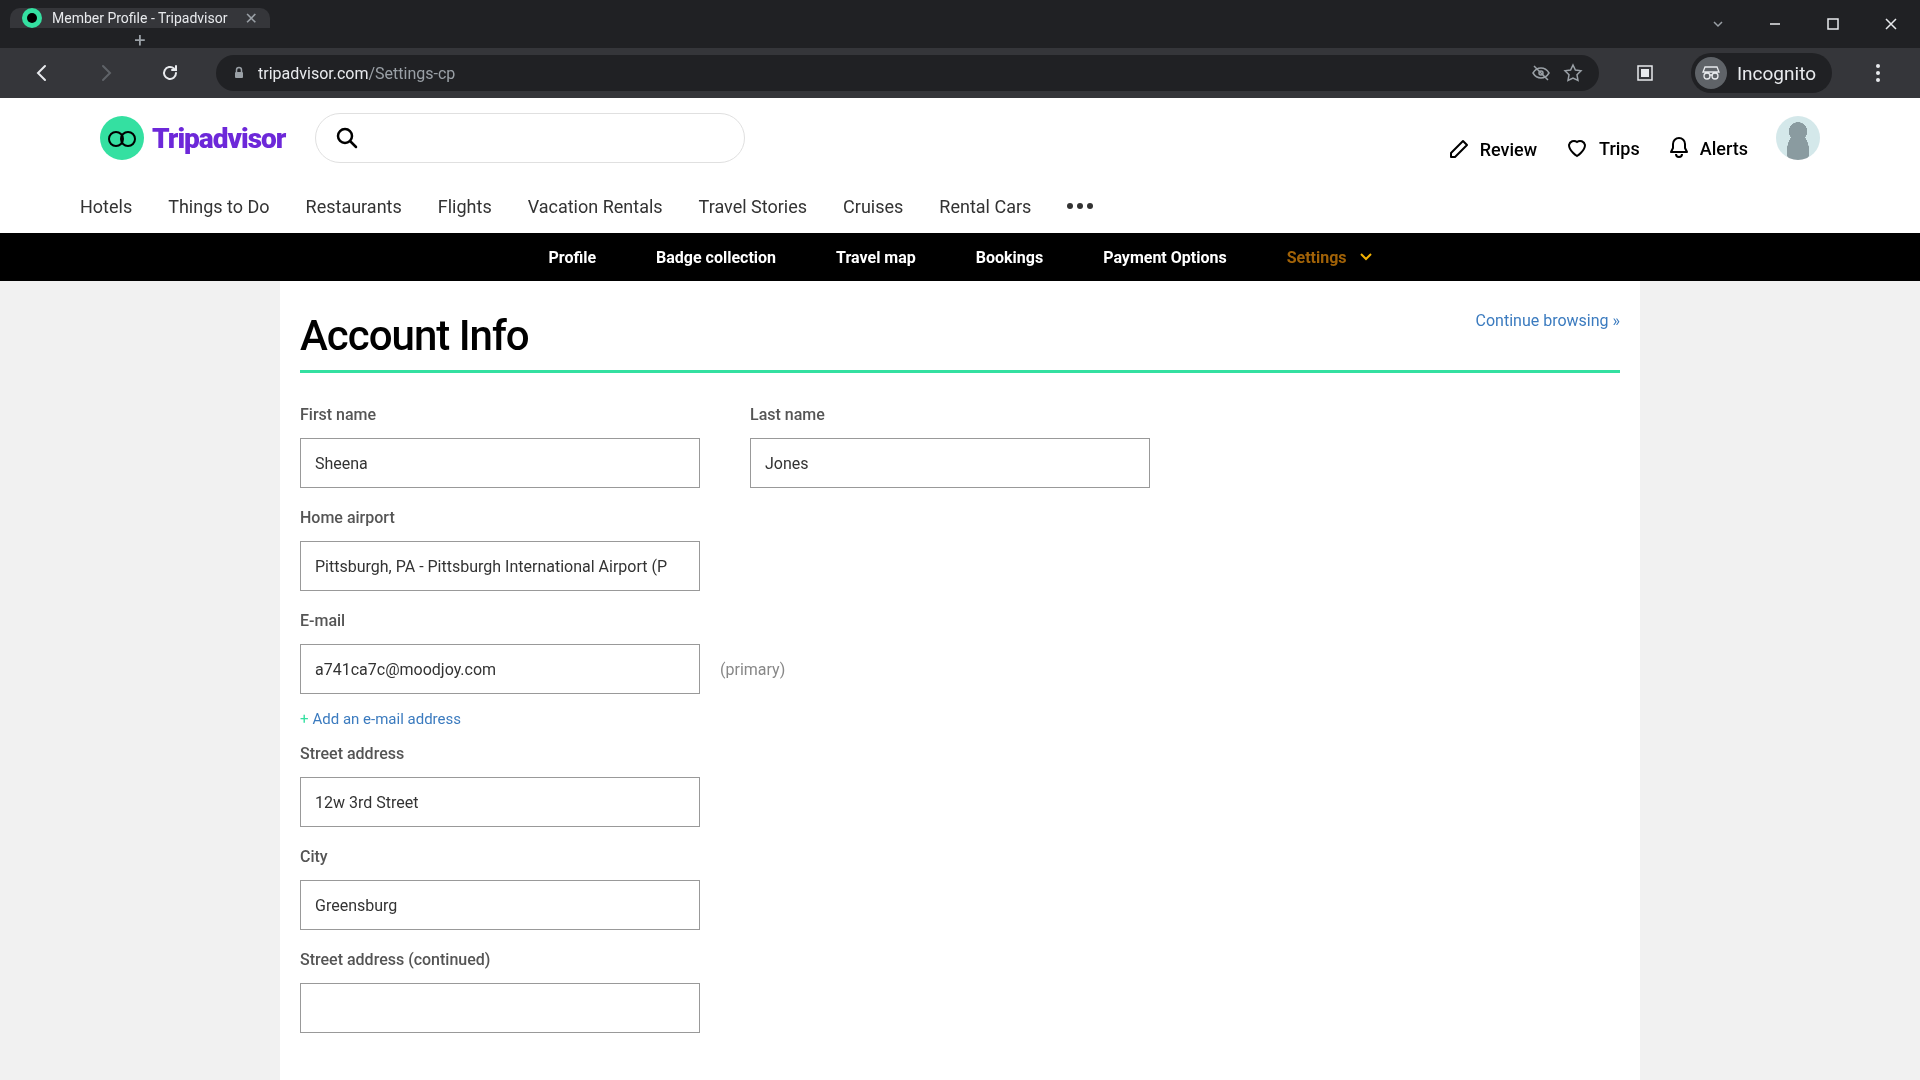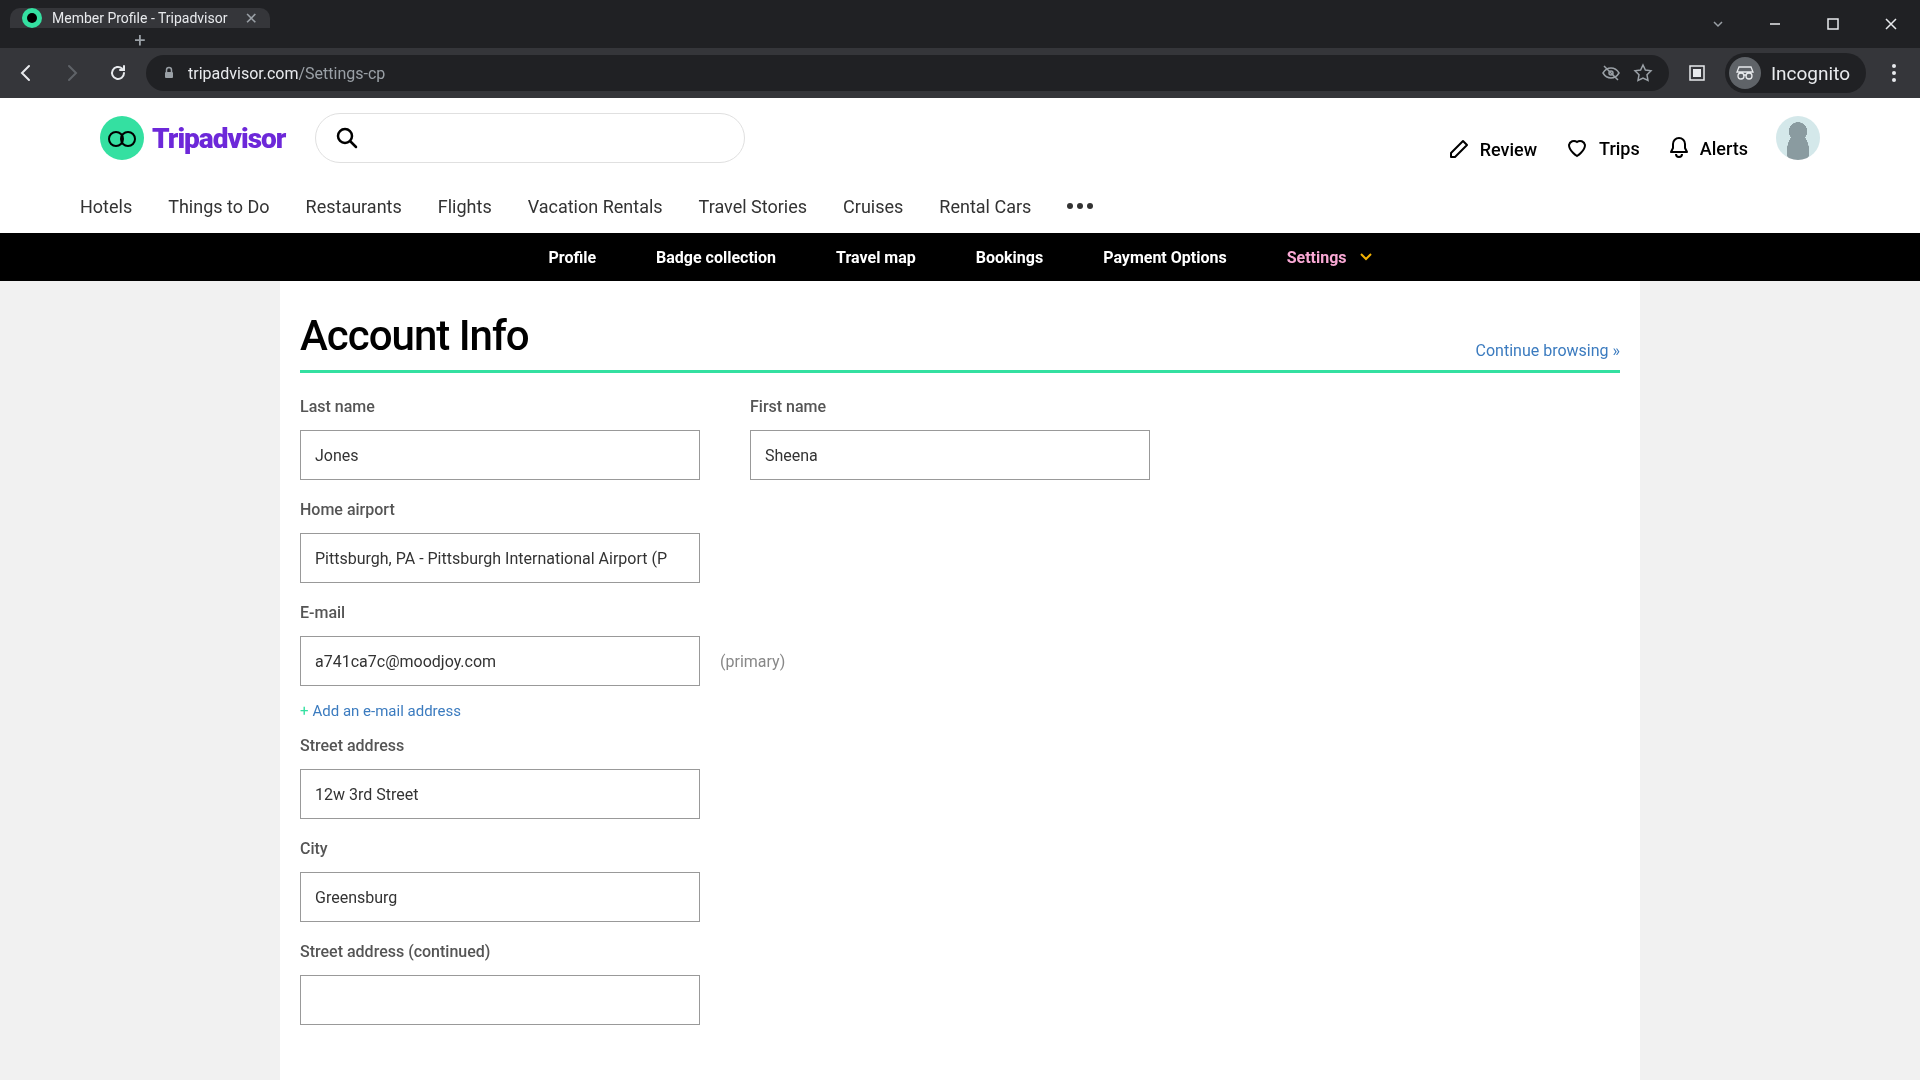--- a/index.html
+++ b/index.html
@@ -11,21 +11,21 @@
 .tab { background: #35363a; height: 40px; min-width: 260px; border-radius: 10px 10px 0 0; display: flex; align-items: center; padding: 0 12px; gap: 10px; margin-top: 8px; }
 .tab .favicon { width: 20px; height: 20px; border-radius: 50%; background: #34e0a1; display: flex; align-items: center; justify-content: center; }
 .tab .favicon-inner { width: 10px; height: 10px; border-radius: 50%; background: #000; }
 .tab-title { color: #e8eaed; font-size: 14px; flex: 1; white-space: nowrap; overflow: hidden; text-overflow: ellipsis; }
 .tab-close { color: #9aa0a6; font-size: 16px; cursor: pointer; }
 .new-tab { color: #9aa0a6; font-size: 20px; padding: 0 16px; cursor: pointer; }
 .window-controls { margin-left: auto; display: flex; align-items: center; height: 100%; }
 .wc-btn { width: 58px; height: 40px; display: flex; align-items: center; justify-content: center; color: #e8eaed; cursor: pointer; }
 .wc-chevron { color: #9aa0a6; margin-right: 20px; }
 
-.toolbar { height: 50px; background: #35363a; display: flex; align-items: center; padding: 0 8px; gap: 10px; }
+.toolbar { height: 50px; background: #35363a; display: flex; align-items: center; padding: 0 24px; gap: 28px; }
 .nav-btn { width: 36px; height: 36px; display: flex; align-items: center; justify-content: center; color: #e8eaed; border-radius: 50%; cursor: pointer; }
 .nav-btn.disabled { color: #5f6368; }
 .addr-bar { flex: 1; height: 36px; background: #202124; border-radius: 20px; display: flex; align-items: center; padding: 0 16px; gap: 12px; color: #e8eaed; font-size: 16px; }
 .addr-lock { color: #9aa0a6; }
 .addr-text { flex: 1; }
 .addr-path { color: #9aa0a6; }
 .addr-icon { color: #9aa0a6; cursor: pointer; }
 .incognito-chip { display: flex; align-items: center; gap: 10px; background: #202124; border-radius: 20px; padding: 4px 16px 4px 4px; color: #e8eaed; font-size: 19px; }
 .incognito-avatar { width: 32px; height: 32px; border-radius: 50%; background: #5f6368; display: flex; align-items: center; justify-content: center; }
 .kebab { width: 36px; height: 36px; display: flex; align-items: center; justify-content: center; color: #e8eaed; cursor: pointer; }
@@ -45,25 +45,25 @@
 .header-action { display: flex; align-items: center; gap: 10px; font-size: 18px; font-weight: 500; cursor: pointer; }
 .avatar { width: 44px; height: 44px; border-radius: 50%; background: #d4e8ea; cursor: pointer; background-image: radial-gradient(circle at 50% 35%, #8a9ba0 0%, #8a9ba0 25%, transparent 26%), radial-gradient(ellipse at 50% 80%, #8a9ba0 0%, #8a9ba0 35%, transparent 36%); }
 
 .main-nav { height: 55px; display: flex; align-items: center; padding: 0 80px; gap: 36px; border-top: 1px solid transparent; }
 .main-nav-item { font-size: 18px; color: #333; cursor: pointer; }
 .more-dots { display: flex; gap: 4px; cursor: pointer; }
 .more-dots span { width: 6px; height: 6px; background: #333; border-radius: 50%; }
 
 .sub-nav { height: 48px; background: #000; display: flex; align-items: center; justify-content: center; gap: 60px; }
 .sub-nav-item { font-size: 16px; color: #fff; font-weight: 700; cursor: pointer; }
-.sub-nav-item.active { color: #f9a8d4; display: flex; align-items: center; gap: 13px; justify-content: center; }
+.sub-nav-item.active { color: #a16207; display: flex; align-items: center; gap: 13px; justify-content: center; }
 
 .content-outer { background: #f1f1f1; padding-bottom: 40px; min-height: calc(100% - 183px); }
 .content { max-width: 1360px; margin: 0 auto; background: #fff; padding: 30px 20px 40px 20px; }
-.page-header { display: flex; align-items: flex-end; justify-content: space-between; border-bottom: 3px solid #34e0a1; padding-bottom: 10px; margin-bottom: 24px; }
+.page-header { display: flex; align-items: flex-start; justify-content: space-between; border-bottom: 3px solid #34e0a1; padding-bottom: 10px; margin-bottom: 32px; }
 .page-title { font-size: 42px; font-weight: 500; color: #000; letter-spacing: -1px; }
 .continue-link { color: #3b7bbf; font-size: 16px; cursor: pointer; }
 
 .form-row { display: flex; gap: 50px; margin-bottom: 20px; }
 .form-field { display: flex; flex-direction: column; gap: 14px; }
 .field-label { font-size: 16px; color: #555; font-weight: 500; }
 .field-input { width: 400px; height: 50px; border: 1px solid #999; padding: 0 14px; font-size: 16px; color: #333; }
 .email-row { display: flex; align-items: center; gap: 20px; }
 .primary-note { color: #888; font-size: 16px; }
 .add-email { color: #3b7bbf; font-size: 15px; cursor: pointer; margin-top: -4px; margin-bottom: 16px; }
@@ -247,26 +247,26 @@
 
   <div class="content-outer">
     <div class="content">
       <div class="page-header">
         <h1 class="page-title">Account Info</h1>
         <a class="continue-link">Continue browsing »</a>
       </div>
 
       <div class="form-row">
         <div class="form-field">
+          <label class="field-label">First name</label>
+          <input class="field-input" value="Sheena" style="">
+        </div>
+        <div class="form-field">
           <label class="field-label">Last name</label>
           <input class="field-input" value="Jones" style="">
-        </div>
-        <div class="form-field">
-          <label class="field-label">First name</label>
-          <input class="field-input" value="Sheena" style="">
         </div>
       </div>
 
       <div class="form-row">
         <div class="form-field">
           <label class="field-label">Home airport</label>
           <input class="field-input" value="Pittsburgh, PA - Pittsburgh International Airport (P" style="">
         </div>
       </div>
 

